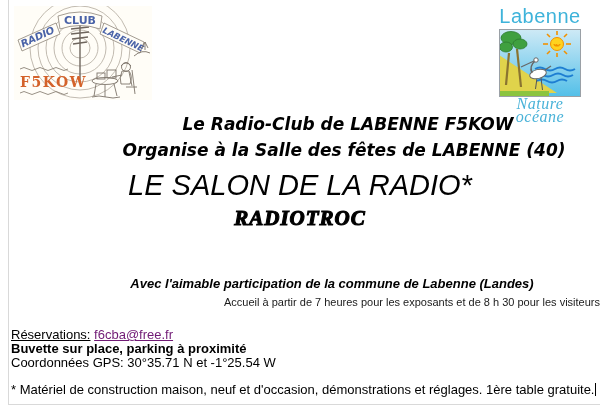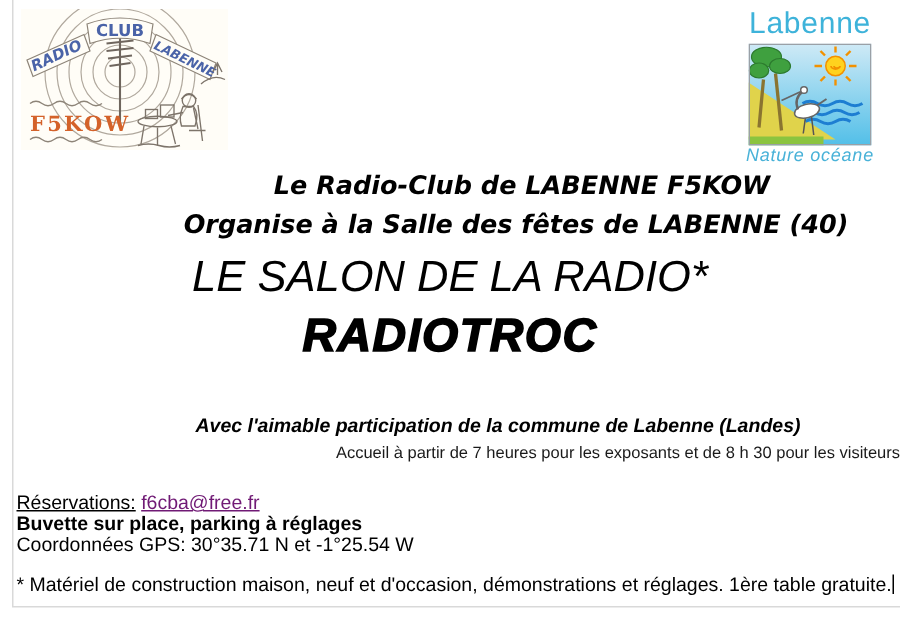--- a/index.html
+++ b/index.html
@@ -6,31 +6,31 @@
   .canvas{position:relative;width:600px;height:417px;background:#ffffff;overflow:hidden;
           font-family:"Liberation Sans",sans-serif;color:#000;}
   .page-left-border{position:absolute;left:8px;top:0;width:0;height:404px;border-left:1px solid #d9d9d9;}
   .page-bottom-border{position:absolute;left:8px;top:404px;width:592px;height:0;border-top:1px solid #d9d9d9;}
 
   
   .club-logo{position:absolute;left:14px;top:6px;width:138px;height:94px;background:#fffdf7;}
   .town-logo{position:absolute;left:495px;top:4px;width:90px;height:112px;text-align:center;}
   .town-title{font-size:20px;line-height:24px;color:#3eb3da;letter-spacing:.5px;font-family:"Liberation Sans",sans-serif;}
   .town-emblem{display:block;margin:1px auto 0 auto;}
-  .town-tagline{font-size:12px;line-height:13px;color:#49b2d8;font-style:italic;
-                font-family:Liberation Sans, sans-serif;letter-spacing:.5px;}
+  .town-tagline{font-size:16px;line-height:13px;color:#49b2d8;font-style:italic;
+                font-family:Liberation Serif, serif;letter-spacing:.5px;}
 
   
   .c{position:absolute;left:0;width:600px;text-align:center;white-space:nowrap;}
   .intro{font-family:"DejaVu Sans",sans-serif;font-style:italic;font-weight:600;font-size:17px;}
   .line-intro1{top:114px;padding-left:48px;}
   .line-intro2{top:140px;margin-left:44px;}
   .line-title{top:169px;font-family:"Liberation Sans",sans-serif;font-style:italic;font-size:29px;}
-  .line-subtitle{top:206px;font-family:Liberation Sans, sans-serif;font-style:italic;font-weight:700;
-                 font-size:31px;letter-spacing:1px;text-align:center;-webkit-text-stroke:1.1px #000;}
+  .line-subtitle{top:206px;font-family:Liberation Serif, serif;font-style:italic;font-weight:700;
+                 font-size:21px;letter-spacing:1px;text-align:center;-webkit-text-stroke:1.1px #000;}
   .line-date{top:248px;font-family:"DejaVu Sans",sans-serif;font-style:italic;font-weight:700;font-size:21px;}
   .line-participation{top:276px;font-style:italic;font-weight:700;font-size:13px;padding-left:32px;}
   .line-welcome{top:296px;font-size:11px;color:#1a1a1a;text-align:right;}
 
   
   .l{position:absolute;left:11px;white-space:nowrap;font-size:13px;}
   .line-reservations{top:327px;}
   .line-reservations .lbl{text-decoration:underline;}
   .line-reservations a{color:#701a75;text-decoration:underline;cursor:pointer;}
   .line-amenities{top:341px;font-weight:700;}
@@ -167,18 +167,18 @@
   <div class="c intro line-intro2">Organise à la Salle des fêtes de LABENNE (40)</div>
   <div class="c line-title">LE SALON DE LA RADIO*</div>
   <div class="c line-subtitle">RADIOTROC</div>
   <div class="c line-participation">Avec l'aimable participation de la commune de Labenne (Landes)</div>
   <div class="c line-welcome">Accueil à partir de 7 heures pour les exposants et de 8 h 30 pour les visiteurs</div>
 
   <div class="l line-reservations">
     <span class="lbl">Réservations:</span>
     <a href="#">f6cba@free.fr</a>
   </div>
-  <div class="l line-amenities">Buvette sur place, parking à réglages</div>
+  <div class="l line-amenities">Buvette sur place, parking à proximité</div>
   <div class="l line-gps">Coordonnées GPS: 30°35.71 N et -1°25.54 W</div>
   <div class="l line-footnote">
     <span>* Matériel de construction maison, neuf et d'occasion, démonstrations et réglages. 1ère table gratuite.</span><span class="caret"></span>
   </div>
 </div>
 
 </body></html>

